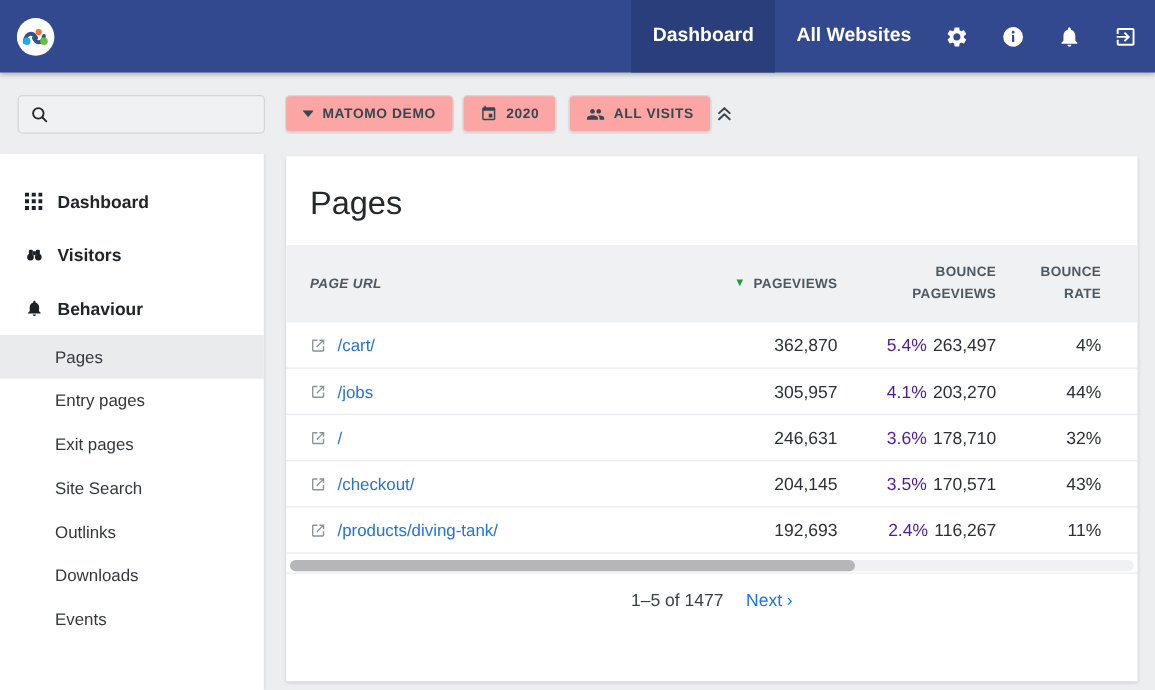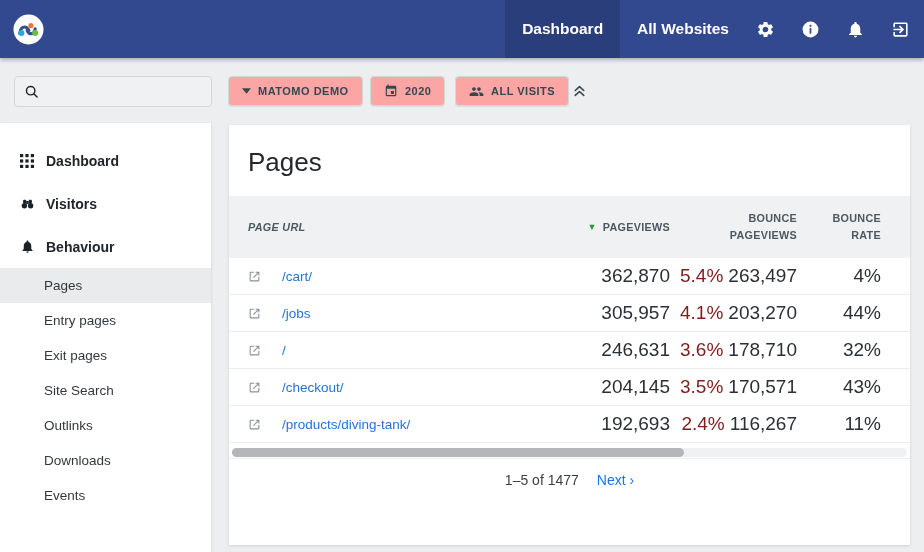--- a/index.html
+++ b/index.html
@@ -50,25 +50,25 @@
           display:grid;grid-template-columns:1fr 190px 127px 84px;align-items:center;
           padding:0 29px 0 19px;box-sizing:border-box;}
   .th{font-size:10.8px;font-weight:600;color:#4c5862;letter-spacing:.3px;text-align:right;cursor:pointer;}
   .th.left{text-align:left;font-style:italic;}
   .th-label{white-space:pre-line;line-height:1.55;}
   .sort{color:var(--sort-green,#259b3c);font-size:9px;margin-right:6px;vertical-align:1px;}
 
   .t-body{position:absolute;top:133px;left:0;right:0;}
   .t-row{display:grid;grid-template-columns:1fr 190px 127px 84px;align-items:center;height:36px;
          padding:0 29px 0 19px;box-sizing:content-box;border-bottom:1px solid #e9ebee;}
-  .t-row .c-url{display:flex;align-items:center;gap:21px;overflow:hidden;}
+  .t-row .c-url{display:flex;align-items:center;gap:9px;overflow:hidden;}
   .ext{display:flex;color:#8a9199;flex:0 0 auto;cursor:pointer;}
   .t-link{color:var(--link-blue,#2573d5);font-size:13.5px;text-decoration:none;white-space:nowrap;cursor:pointer;}
-  .num{font-size:19px;color:#2b3036;text-align:right;}
-  .muted{color:#7f1d1d;margin-right:5px;}
+  .num{font-size:14px;color:#2b3036;text-align:right;}
+  .muted{color:#4c1d95;margin-right:5px;}
 
   .hscroll{position:absolute;top:323px;left:3px;right:3px;height:9px;background:#f0f1f2;border-radius:5px;cursor:pointer;}
   .hscroll .thumb{width:67%;height:9px;background:#b4b6b9;border-radius:5px;cursor:grab;}
 
   .card-footer{position:absolute;top:333px;left:0;right:0;border-top:1px solid #edeeef;}
   .pager{padding-top:13px;text-align:center;font-size:14px;color:#3b4045;}
   .pager a{color:var(--next-blue,#1a73e8);text-decoration:none;margin-left:18px;cursor:pointer;}
 </style>
 </head>
 <body>

